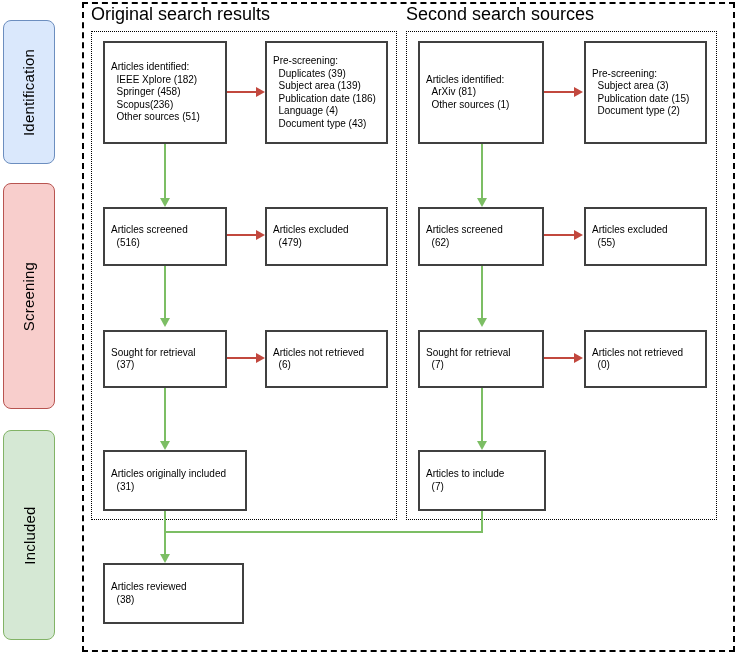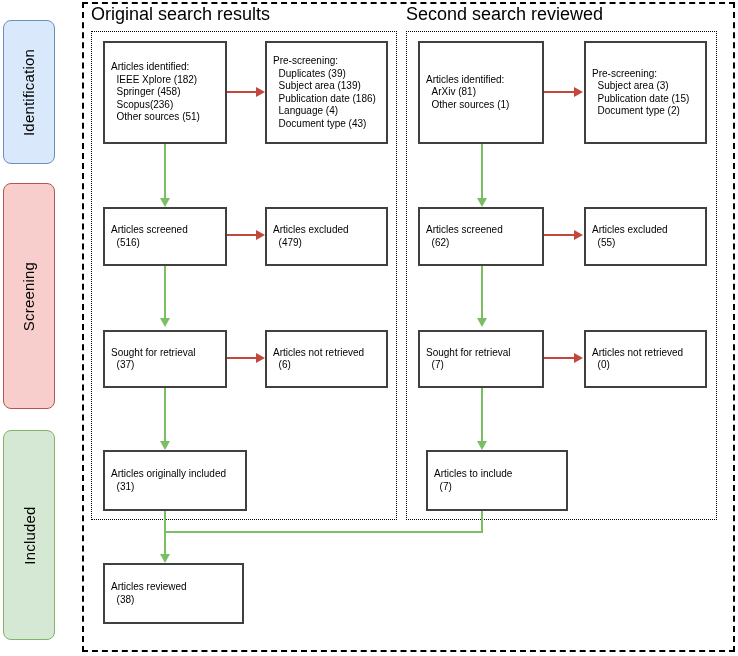--- a/index.html
+++ b/index.html
@@ -91,21 +91,21 @@
     <span>Identification</span>
   </div>
   <div class="stage stage-screening">
     <span>Screening</span>
   </div>
   <div class="stage stage-included">
     <span>Included</span>
   </div>
 
   <div class="col-title" style="left:91px; width:306px;">Original search results</div>
-  <div class="col-title" style="left:406px; width:311px;">Second search reviewed</div>
+  <div class="col-title" style="left:406px; width:311px;">Second search sources</div>
 
   <div class="dotted-region" style="left:91px; width:306px;"></div>
   <div class="dotted-region" style="left:406px; width:311px;"></div>
 
   <div class="box" style="left:103px; top:41px;  width:124px; height:103px;">Articles identified:
 &nbsp;&nbsp;IEEE Xplore (182)
 &nbsp;&nbsp;Springer (458)
 &nbsp;&nbsp;Scopus(236)
 &nbsp;&nbsp;Other sources (51)</div>
   <div class="box" style="left:265px; top:41px;  width:123px; height:103px;">Pre-screening:
@@ -147,21 +147,21 @@
 &nbsp;&nbsp;Publication date (15)
 &nbsp;&nbsp;Document type (2)</div>
   <div class="box" style="left:418px; top:207px; width:126px; height:59px;">Articles screened
 &nbsp;&nbsp;(62)</div>
   <div class="box" style="left:584px; top:207px; width:123px; height:59px;">Articles excluded
 &nbsp;&nbsp;(55)</div>
   <div class="box" style="left:418px; top:330px; width:126px; height:58px;">Sought for retrieval
 &nbsp;&nbsp;(7)</div>
   <div class="box" style="left:584px; top:330px; width:123px; height:58px;">Articles not retrieved
 &nbsp;&nbsp;(0)</div>
-  <div class="box" style="left:418px; top:450px; width:142px; height:61px;margin-left:8px;">Articles to include
+  <div class="box" style="left:418px; top:450px; width:128px; height:61px;">Articles to include
 &nbsp;&nbsp;(7)</div>
 
   <div class="hline-red" style="left:544px; top:91px;  width:30px;"></div>
   <div class="head-right" style="left:574px; top:87px;"></div>
   <div class="hline-red" style="left:544px; top:234px; width:30px;"></div>
   <div class="head-right" style="left:574px; top:230px;"></div>
   <div class="hline-red" style="left:544px; top:357px; width:30px;"></div>
   <div class="head-right" style="left:574px; top:353px;"></div>
 
   <div class="vline" style="left:481px; top:144px; height:54px;"></div>

